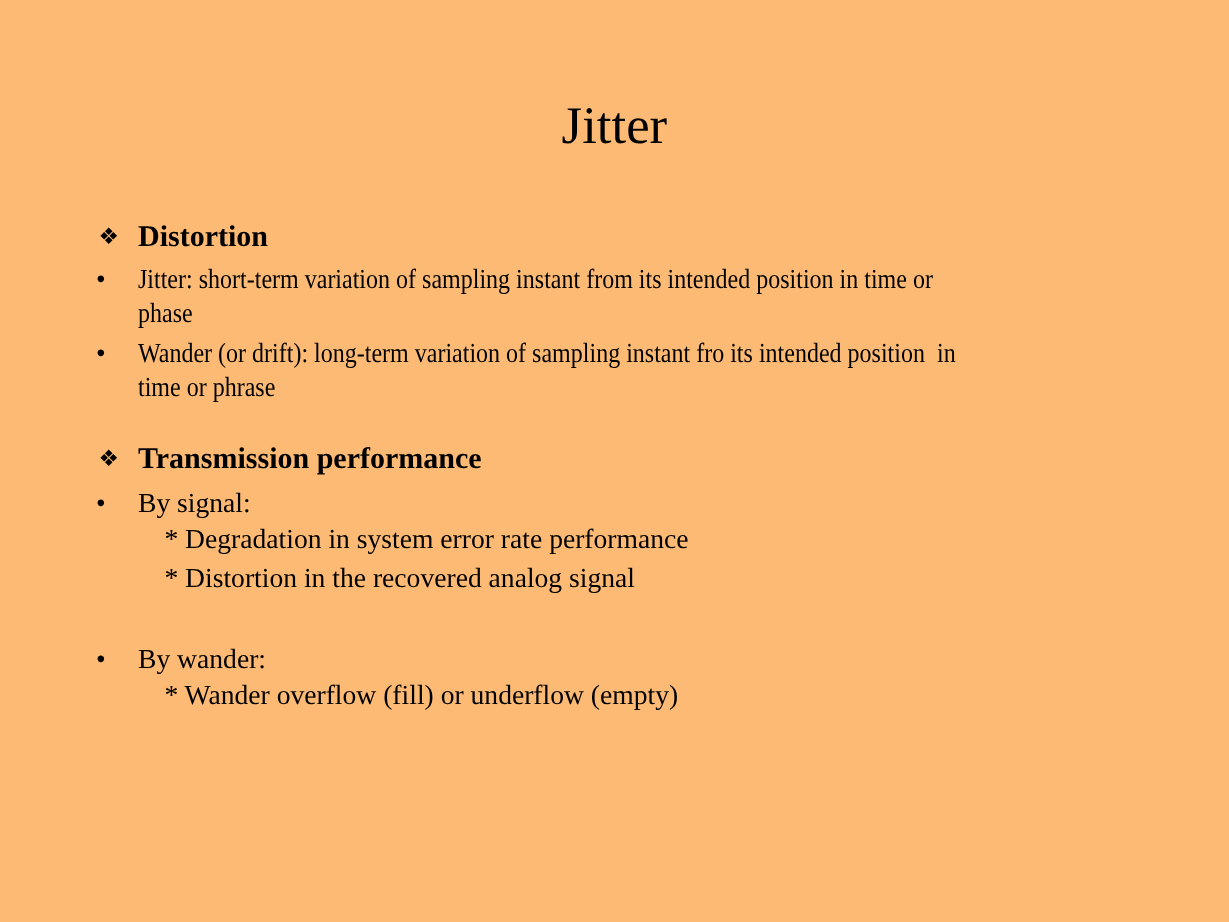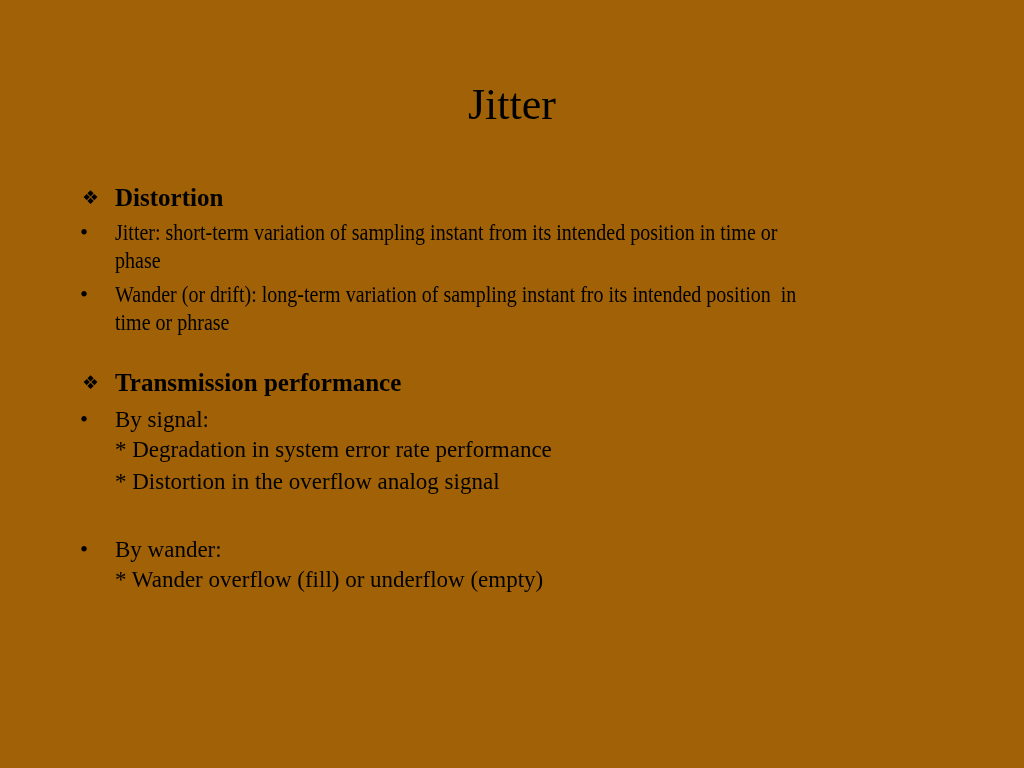--- a/index.html
+++ b/index.html
@@ -1,20 +1,20 @@
 <!DOCTYPE html>
 <html><head>
 <meta charset="utf-8">
 <style>
   html, body { margin: 0; padding: 0; background: #ffffff; }
   .slide {
     position: relative;
     width: 1024px;
     height: 768px;
-    background: #a16207;
+    background: #fdba74;
     color: #000000;
     font-family: "Liberation Serif", "DejaVu Serif", serif;
     overflow: hidden;
   }
   .title {
     position: absolute;
     top: 83px;
     left: 0;
     width: 100%;
     text-align: center;
@@ -42,21 +42,21 @@
   .row.b { font-size: 23px; line-height: 28px; }
   .row.b .blt { padding-left: 2px; box-sizing: border-box; }
   .txt { flex: 1 1 auto; min-width: 0; }
   .line { white-space: pre-wrap; }
   .condensed .line {
     white-space: pre;
     transform: scaleX(0.87);
     transform-origin: 0 0;
   }
   .sub {
-    margin-left: 37px;
+    margin-left: 59px;
     font-size: 23px;
     line-height: 32px;
     white-space: pre-wrap;
   }
   .mt7  { margin-top: 7px; }
   .mt6  { margin-top: 6px; }
   .mt31 { margin-top: 31px; }
   .mt9  { margin-top: 9px; }
   .mt38 { margin-top: 38px; }
 </style>
@@ -95,21 +95,21 @@
     </div>
 
     <div class="row b mt9">
       <span class="blt">•</span>
       <div class="txt">
         <div class="line">By signal:</div>
       </div>
     </div>
 
     <div class="sub">* Degradation in system error rate performance</div>
-    <div class="sub">* Distortion in the overflow analog signal</div>
+    <div class="sub">* Distortion in the recovered analog signal</div>
 
     <div class="row b mt38">
       <span class="blt">•</span>
       <div class="txt">
         <div class="line">By wander:</div>
       </div>
     </div>
 
     <div class="sub">* Wander overflow (fill) or underflow (empty)</div>
 

